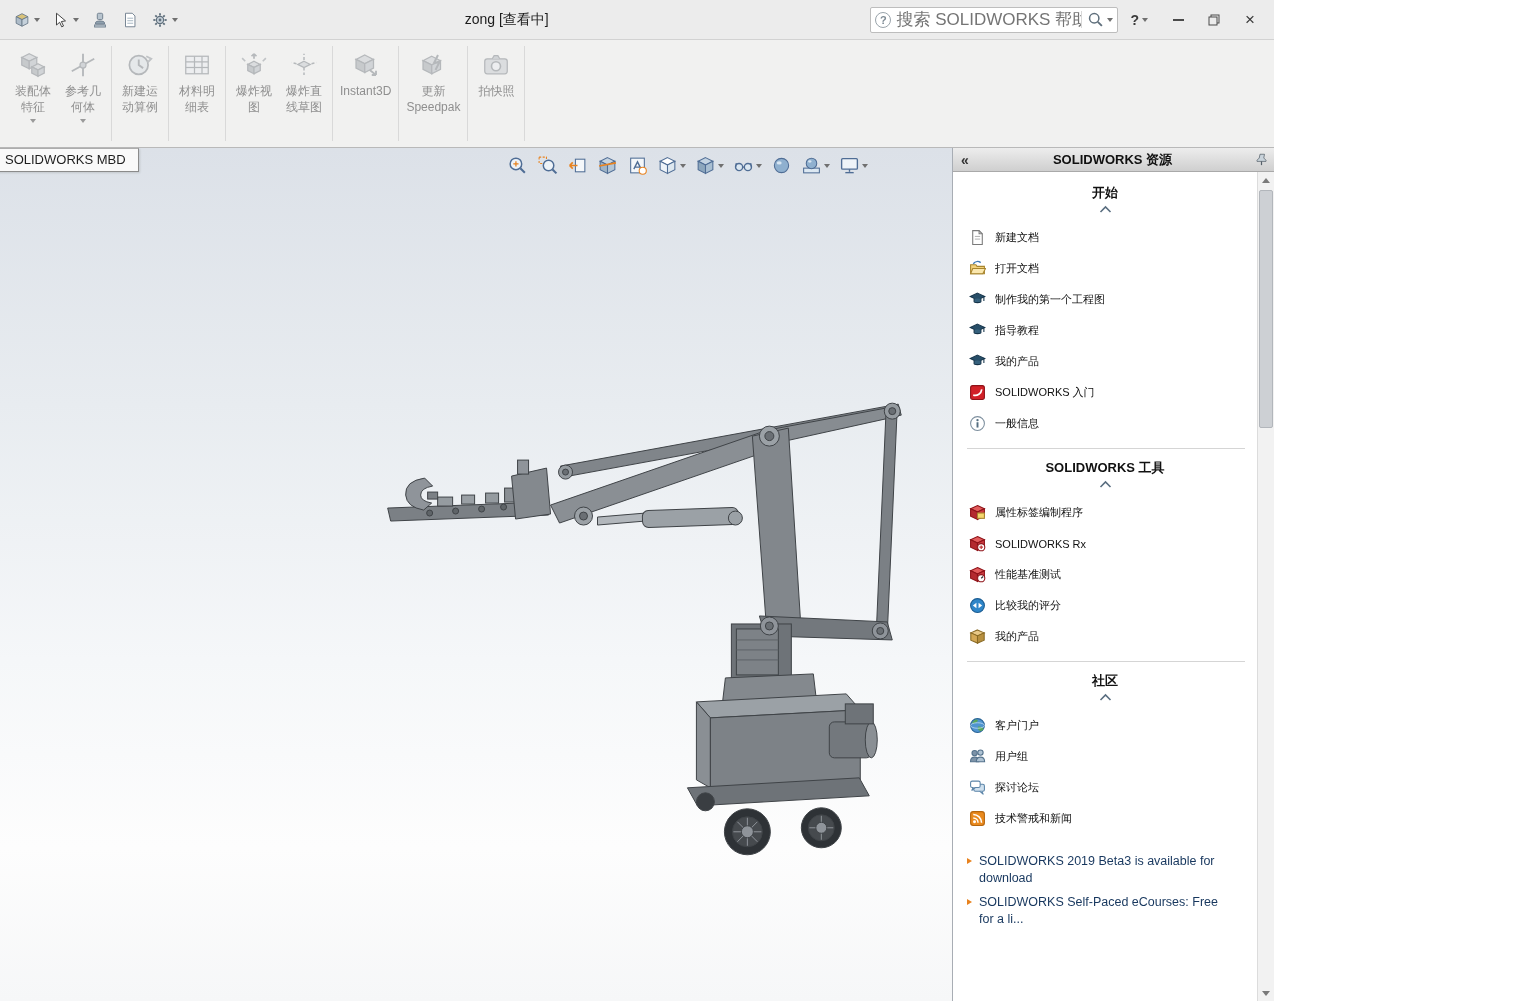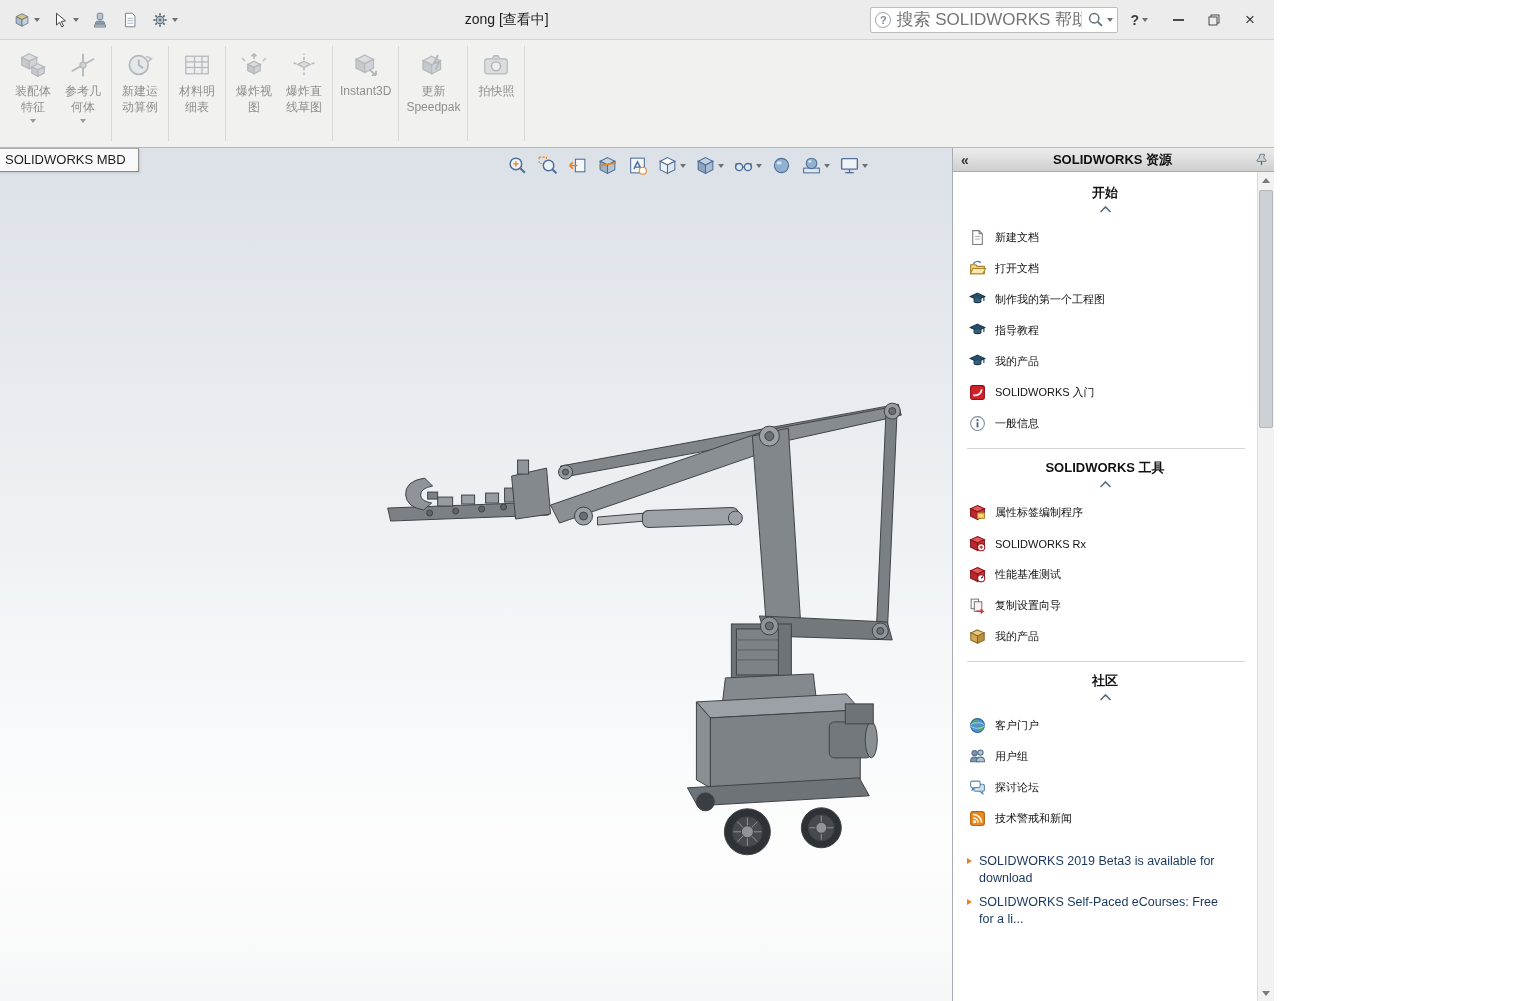--- a/index.html
+++ b/index.html
@@ -761,23 +761,23 @@
           <span>SOLIDWORKS Rx</span>
         </div>
       <div class="tpi">
           <svg class="tpicon">
             <use href="#i-bench"></use>
           </svg>
           <span>性能基准测试</span>
         </div>
       <div class="tpi">
           <svg class="tpicon">
-            <use href="#i-copy"></use>
-          </svg>
-          <span>复制设置向导</span>
+            <use href="#i-compare"></use>
+          </svg>
+          <span>比较我的评分</span>
         </div>
       <div class="tpi">
           <svg class="tpicon">
             <use href="#i-products"></use>
           </svg>
           <span>我的产品</span>
         </div>
 
       <div class="tpdiv"></div>
 

